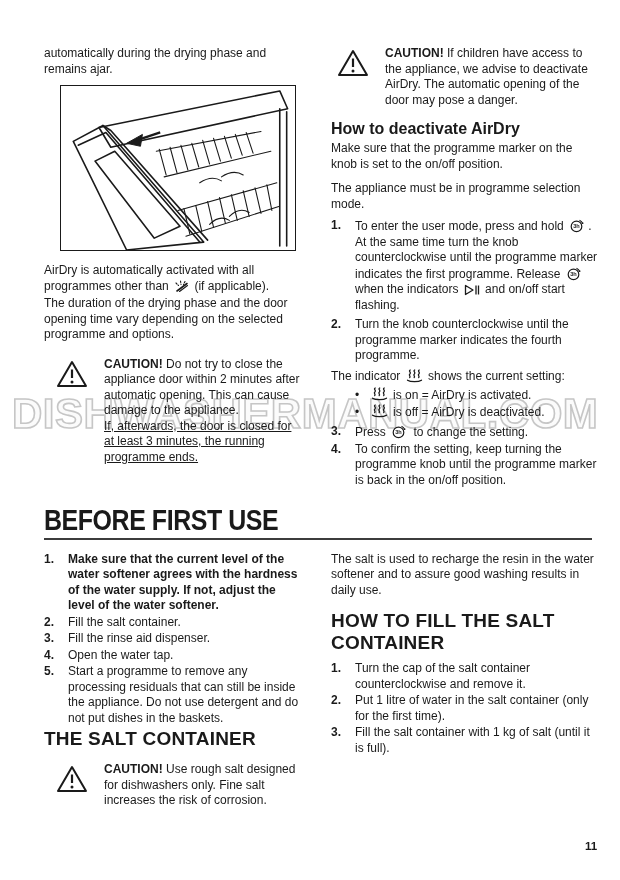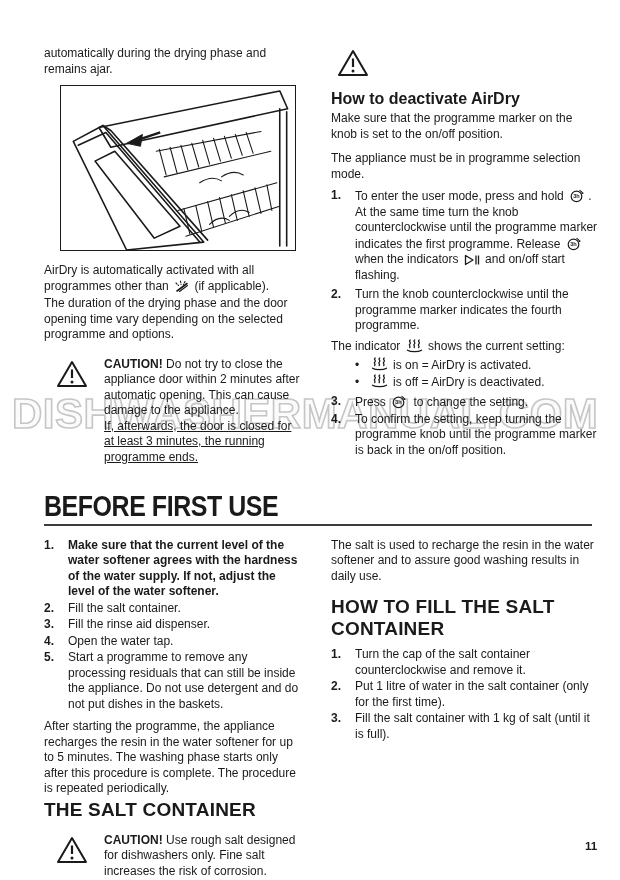--- a/index.html
+++ b/index.html
@@ -131,20 +131,24 @@
         </div>
       </div>
 
       <div class="colR">
         <div class="caution" style="margin-top:0;padding-left:6px;">
           <svg class="tri" viewBox="0 0 32 30">
             <path d="M16 3 L30 27 L2 27 Z" fill="none" stroke="#1a1a1a" stroke-width="2" stroke-linejoin="round"></path>
             <line x1="16" y1="10.5" x2="16" y2="19" stroke="#1a1a1a" stroke-width="2.2"></line>
             <circle cx="16" cy="23" r="1.5" fill="#1a1a1a"></circle>
           </svg>
+          <div class="ct">
+            <span class="bold">CAUTION!</span>
+            <span>If children have access to the appliance, we advise to deactivate AirDry. The automatic opening of the door may pose a danger.</span>
+          </div>
         </div>
 
         <div class="h-sub">How to deactivate AirDry</div>
         <p style="margin-bottom:9px;">Make sure that the programme marker on the knob is set to the on/off position.</p>
         <p style="margin-bottom:6px;">The appliance must be in programme selection mode.</p>
 
         <div class="li" style="margin-bottom:4px;">
           <span class="num">1.</span>
           <span class="t">
             <span>To enter the user mode, press and hold</span>
@@ -269,21 +273,20 @@
         </div>
         <div class="li">
           <span class="num">4.</span>
           <span class="t">Open the water tap.</span>
         </div>
         <div class="li">
           <span class="num">5.</span>
           <span class="t">Start a programme to remove any processing residuals that can still be inside the appliance. Do not use detergent and do not put dishes in the baskets.</span>
         </div>
 
-        <p style="margin-top:7px;margin-bottom:0;">After starting the programme, the appliance recharges the resin in the water softener for up to 5 minutes. The washing phase starts only after this procedure is complete. The procedure is repeated periodically.</p>
         <div class="h-caps" style="margin:2px 0 0;">THE SALT CONTAINER</div>
 
         <div class="caution" style="margin-top:12px;">
           <svg class="tri" viewBox="0 0 32 30">
             <path d="M16 3 L30 27 L2 27 Z" fill="none" stroke="#1a1a1a" stroke-width="2" stroke-linejoin="round"></path>
             <line x1="16" y1="10.5" x2="16" y2="19" stroke="#1a1a1a" stroke-width="2.2"></line>
             <circle cx="16" cy="23" r="1.5" fill="#1a1a1a"></circle>
           </svg>
           <div class="ct">
             <span class="bold">CAUTION!</span>

